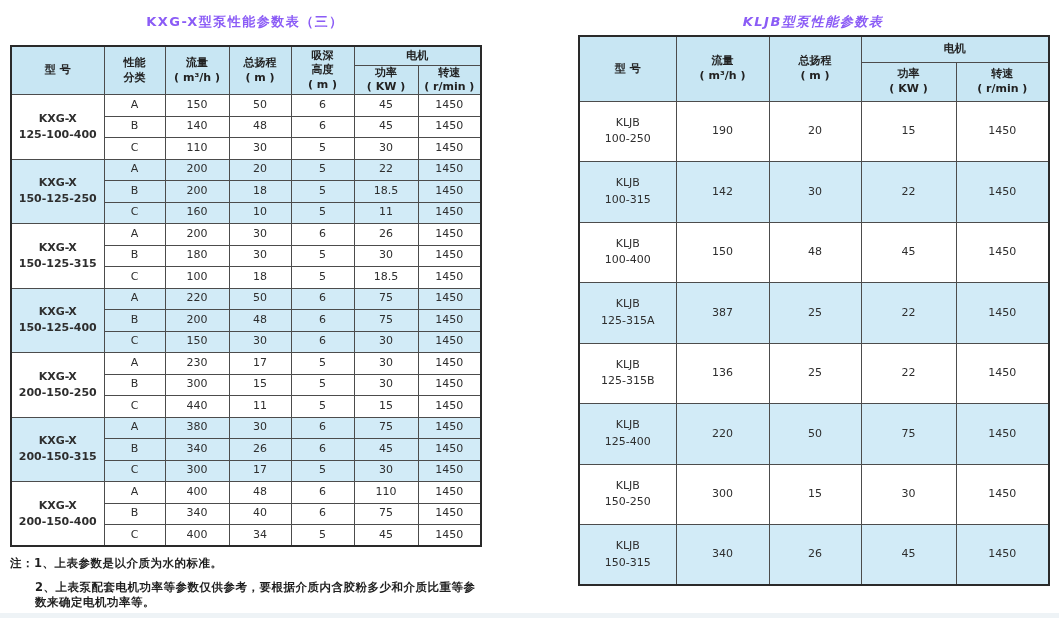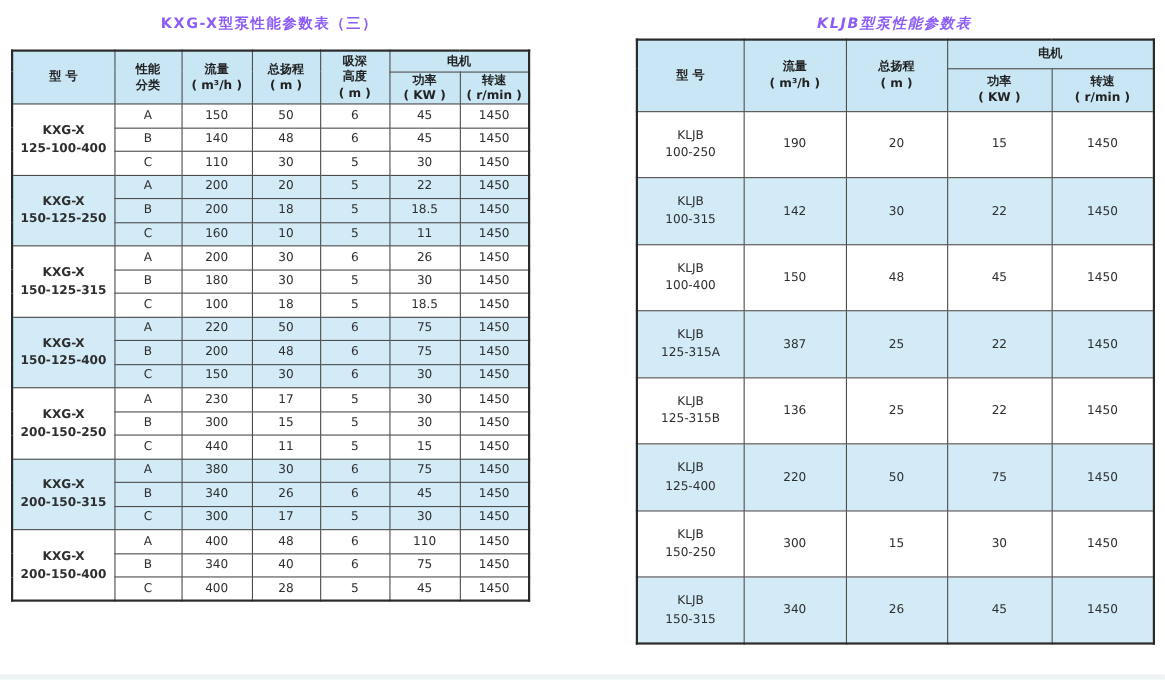--- a/index.html
+++ b/index.html
@@ -294,27 +294,31 @@
             <td>B</td>
             <td>340</td>
             <td>40</td>
             <td>6</td>
             <td>75</td>
             <td>1450</td>
           </tr>
           <tr class="white">
             <td>C</td>
             <td>400</td>
-            <td>28</td>
+            <td>34</td>
             <td>5</td>
             <td>45</td>
             <td>1450</td>
           </tr>
         </tbody>
     </table>
+    <div class="notes">
+      <p class="note">注：1、上表参数是以介质为水的标准。</p>
+      <p class="note indent">2、上表泵配套电机功率等参数仅供参考，要根据介质内含胶粉多少和介质比重等参数来确定电机功率等。</p>
+    </div>
   </section>
 
   <section class="panel panel-right">
     <h1 class="tbl-title">KLJB型泵性能参数表</h1>
     <table class="ptable right-table">
       <colgroup>
         <col style="width:97px">
           <col style="width:93px">
           <col style="width:92px">
         <col style="width:95px">

